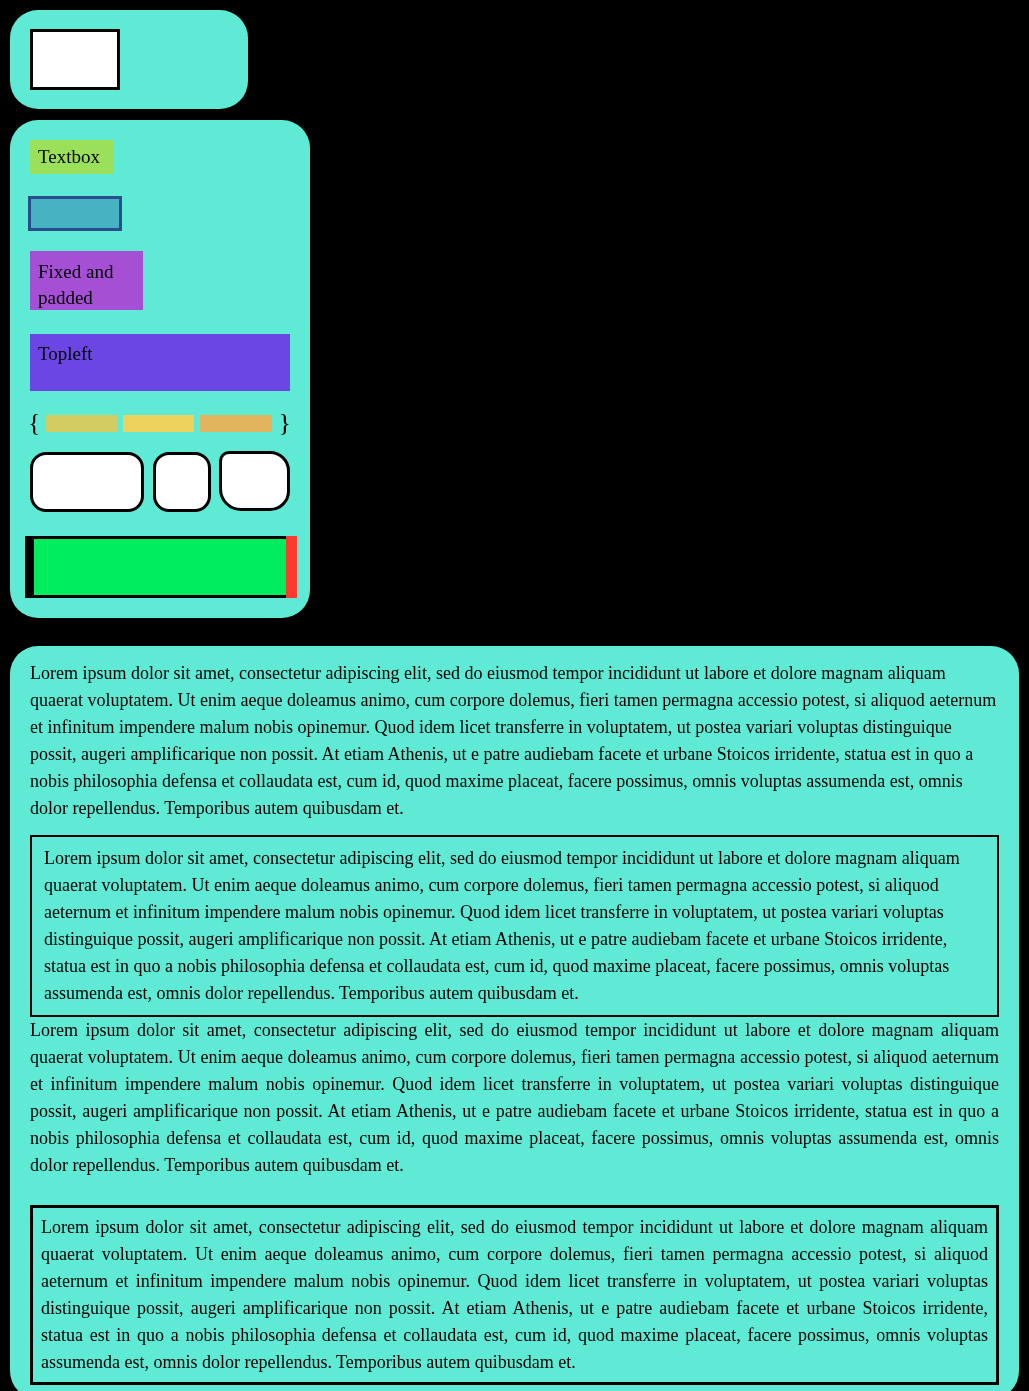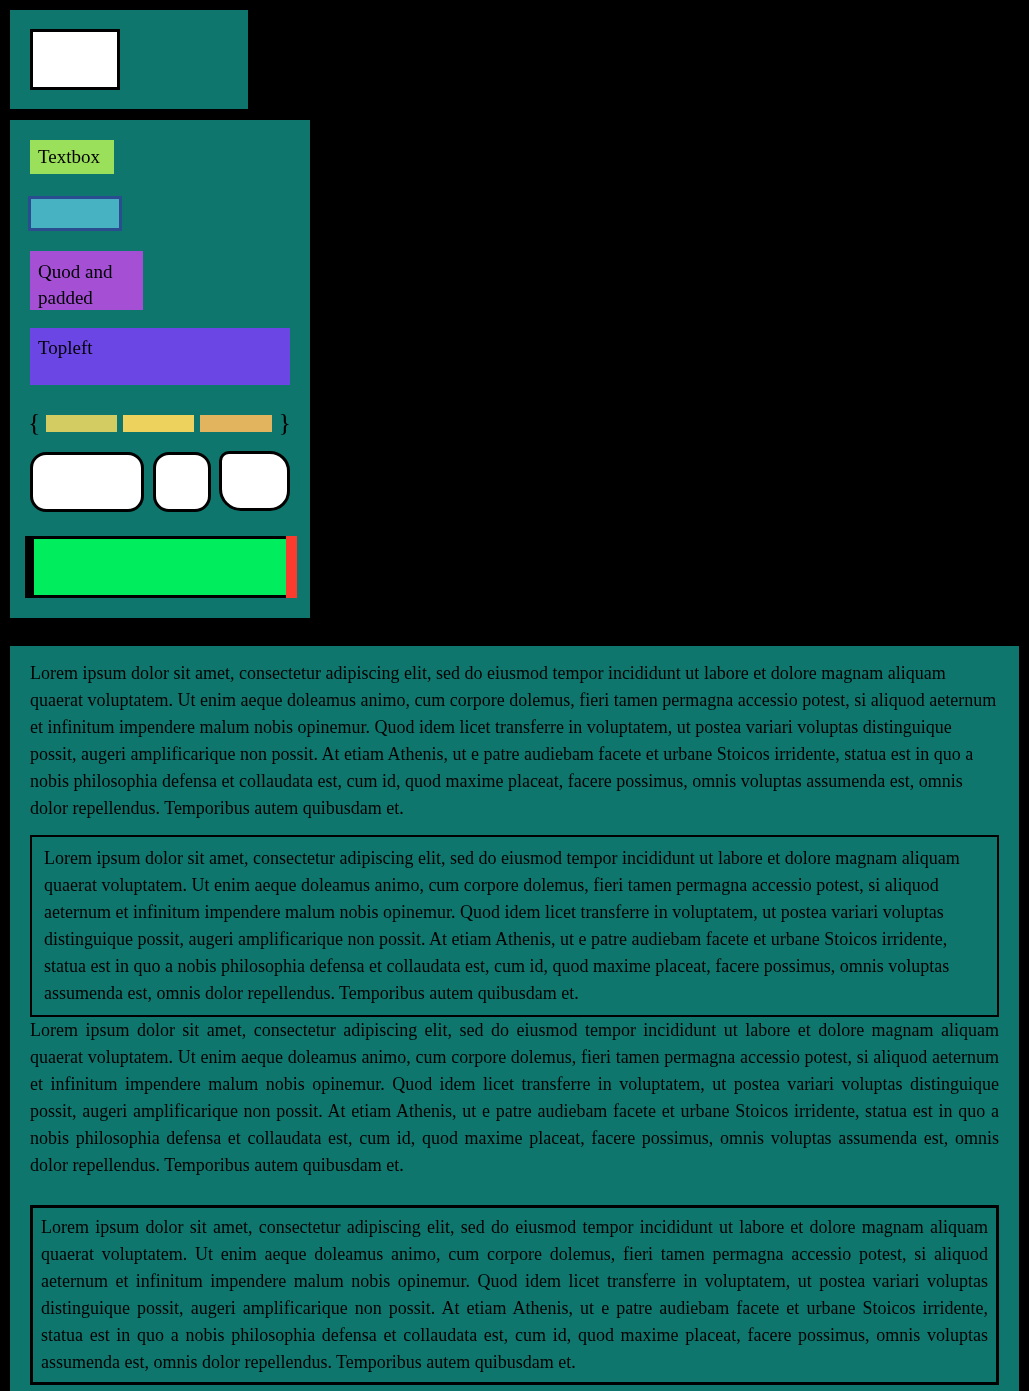--- a/index.html
+++ b/index.html
@@ -2,41 +2,41 @@
 <html><head>
 <meta charset="utf-8">
 <style>
   html,body{margin:0;padding:0;}
   body{
     width:1029px;height:1391px;position:relative;
     background:#000;
     font-family:"Liberation Serif", serif;
     color:#000;
   }
-  .panel{position:absolute;background:#0f766e;}
+  .panel{position:absolute;background:#5eead4;border-radius:28px;}
   #panel-a{left:10px;top:10px;width:238px;height:99px;}
   #panel-a .inner-box{
     position:absolute;left:20px;top:19px;width:84px;height:55px;
     background:#fff;border:3px solid #000;
   }
   #panel-b{left:10px;top:120px;width:300px;height:498px;}
   .w-label{position:absolute;font-size:19px;}
   .textbox{
     left:20px;top:20px;width:76px;height:34px;line-height:34px;
     padding-left:8px;
   }
   .teal-box{
     position:absolute;left:18px;top:76px;width:88px;height:29px;
     border:3px solid #2a4d8f;
   }
   .fixed-padded{
     left:20px;top:131px;width:97px;height:43px;padding:8px;line-height:26px;
   }
   .topleft{
-    left:20px;top:208px;width:244px;height:41px;padding:8px;line-height:24px;
+    left:20px;top:214px;width:244px;height:41px;padding:8px;line-height:24px;
   }
   .brace-row{
     position:absolute;left:18px;top:290px;height:26px;
     display:flex;align-items:center;gap:6px;
   }
   .brace{font-size:26px;line-height:26px;font-family:"Liberation Serif",serif;}
   .color-bar{width:71px;height:17px;}
   .rrect{
     position:absolute;background:#fff;border:3px solid #000;
     border-radius:16px;box-sizing:border-box;
@@ -69,21 +69,21 @@
 <div class="panel" id="panel-a">
   <div class="inner-box"></div>
 </div>
 
 <div class="panel" id="panel-b">
 
   <div class="w-label textbox" style="background: rgb(155, 224, 90);">Textbox</div>
 
   <div class="teal-box" style="background: rgb(71, 178, 194); border-color: rgb(42, 77, 143);"></div>
 
-  <div class="w-label fixed-padded" style="background: rgb(164, 79, 212);">Quod and padded</div>
+  <div class="w-label fixed-padded" style="background: rgb(164, 79, 212);">Fixed and padded</div>
 
   <div class="w-label topleft" style="background: rgb(107, 70, 229);">Topleft</div>
 
   <div class="brace-row">
     <span class="brace">{</span>
     <div class="color-bar" style="background: rgb(210, 204, 98);"></div>
     <div class="color-bar" style="background: rgb(238, 210, 94);"></div>
     <div class="color-bar" style="width: 72px; background: rgb(226, 180, 94);"></div>
     <span class="brace">}</span>
   </div>

